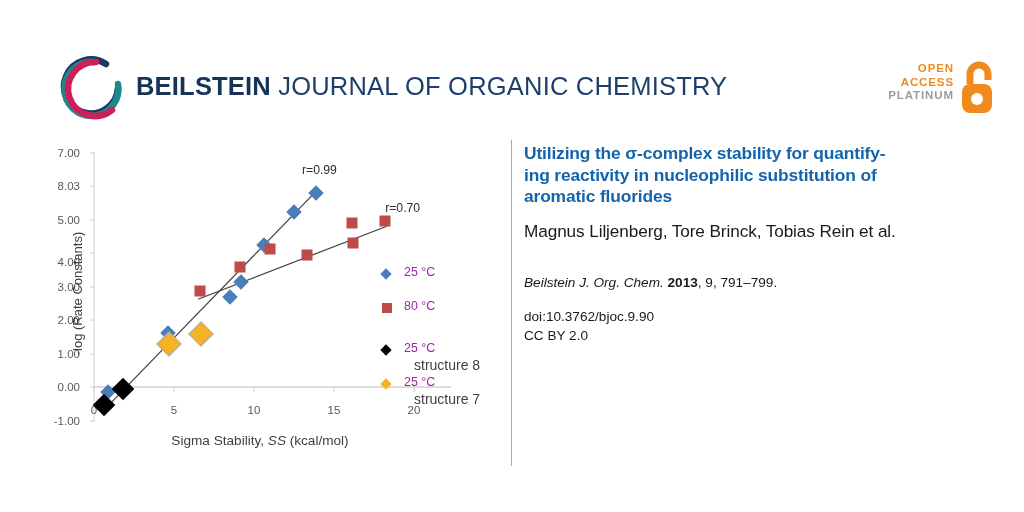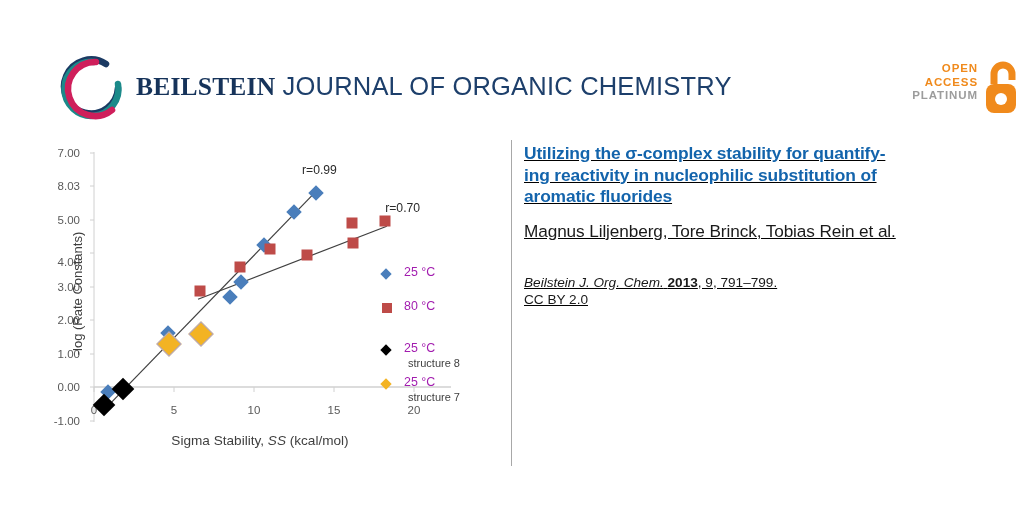--- a/index.html
+++ b/index.html
@@ -28,27 +28,27 @@
     width: 72px; height: 72px;
   }
   #journal-title {
     position: absolute;
     left: 136px; top: 72px;
     font-size: 25.5px;
     letter-spacing: .2px;
     color: #1b3a63;
     white-space: nowrap;
   }
-  #journal-title .bold { font-weight: bold; color: #16335a; font-family: Liberation Serif, serif; }
+  #journal-title .bold { font-weight: bold; color: #16335a; }
   #journal-title .light { font-weight: normal; color: #1d3f6b; }
 
   #oa-badge {
     position: absolute;
     left: 884px; top: 60px;
-    width: 115px; height: 58px; margin-left: 24px;
+    width: 115px; height: 58px;
   }
   #oa-words {
     position: absolute;
     left: 0; top: 2px;
     width: 70px;
     text-align: right;
     line-height: 13.5px;
     font-size: 11.5px;
     font-weight: bold;
     letter-spacing: .9px;
@@ -67,21 +67,20 @@
     left: 511px; top: 140px;
     width: 1px; height: 326px;
     background: #a8a8a8;
   }
 
   
   #info-panel {
     position: absolute;
     left: 524px; top: 143px;
     width: 470px;
-    text-decoration: underline;
   }
   #article-title {
     color: #1364ac;
     font-weight: bold;
     font-size: 17.4px;
     line-height: 21.5px;
     margin: 0;
     letter-spacing: -.15px;
   }
   #authors {
@@ -178,22 +177,22 @@
   .lg-square { width: 10px; height: 10px; top: 3px; }
   .legend-text {
     position: absolute;
     left: 22px; top: -1px;
     font-size: 12.4px;
     color: #a21caf;
     white-space: nowrap;
   }
   .legend-sub {
     position: absolute;
-    left: 26px;
-    font-size: 11px;
+    left: 32px;
+    font-size: 14px;
     color: #3f3f3f;
     white-space: nowrap;
   }
 </style>
 </head>
 <body>
 
 <div id="header">
 
   <div id="logo-mark">
@@ -230,20 +229,21 @@
   <div id="article-title">
     <span>Utilizing the σ-complex stability for quantify-</span><br>
     <span>ing reactivity in nucleophilic substitution of</span><br>
     <span>aromatic fluorides</span>
   </div>
 
   <div id="authors">Magnus Liljenberg, Tore Brinck, Tobias Rein et al.</div>
 
   <div id="citation"><span class="ital">Beilstein J. Org. Chem.</span> <span class="bold">2013</span><span>, 9, 791–799.</span></div>
 
+  <div id="doi-line">doi:10.3762/bjoc.9.90</div>
   <div id="license-line">CC BY 2.0</div>
 </div>
 
 <div id="chart">
 
   <svg id="plot-svg" width="470" height="300" style="position:absolute;left:0;top:0;" aria-hidden="true">
 
     <line x1="54" y1="14" x2="54" y2="284" stroke="#d0d0d0" stroke-width="1"></line>
 
     <line x1="54" y1="249" x2="411" y2="249" stroke="#d0d0d0" stroke-width="1.3"></line>

